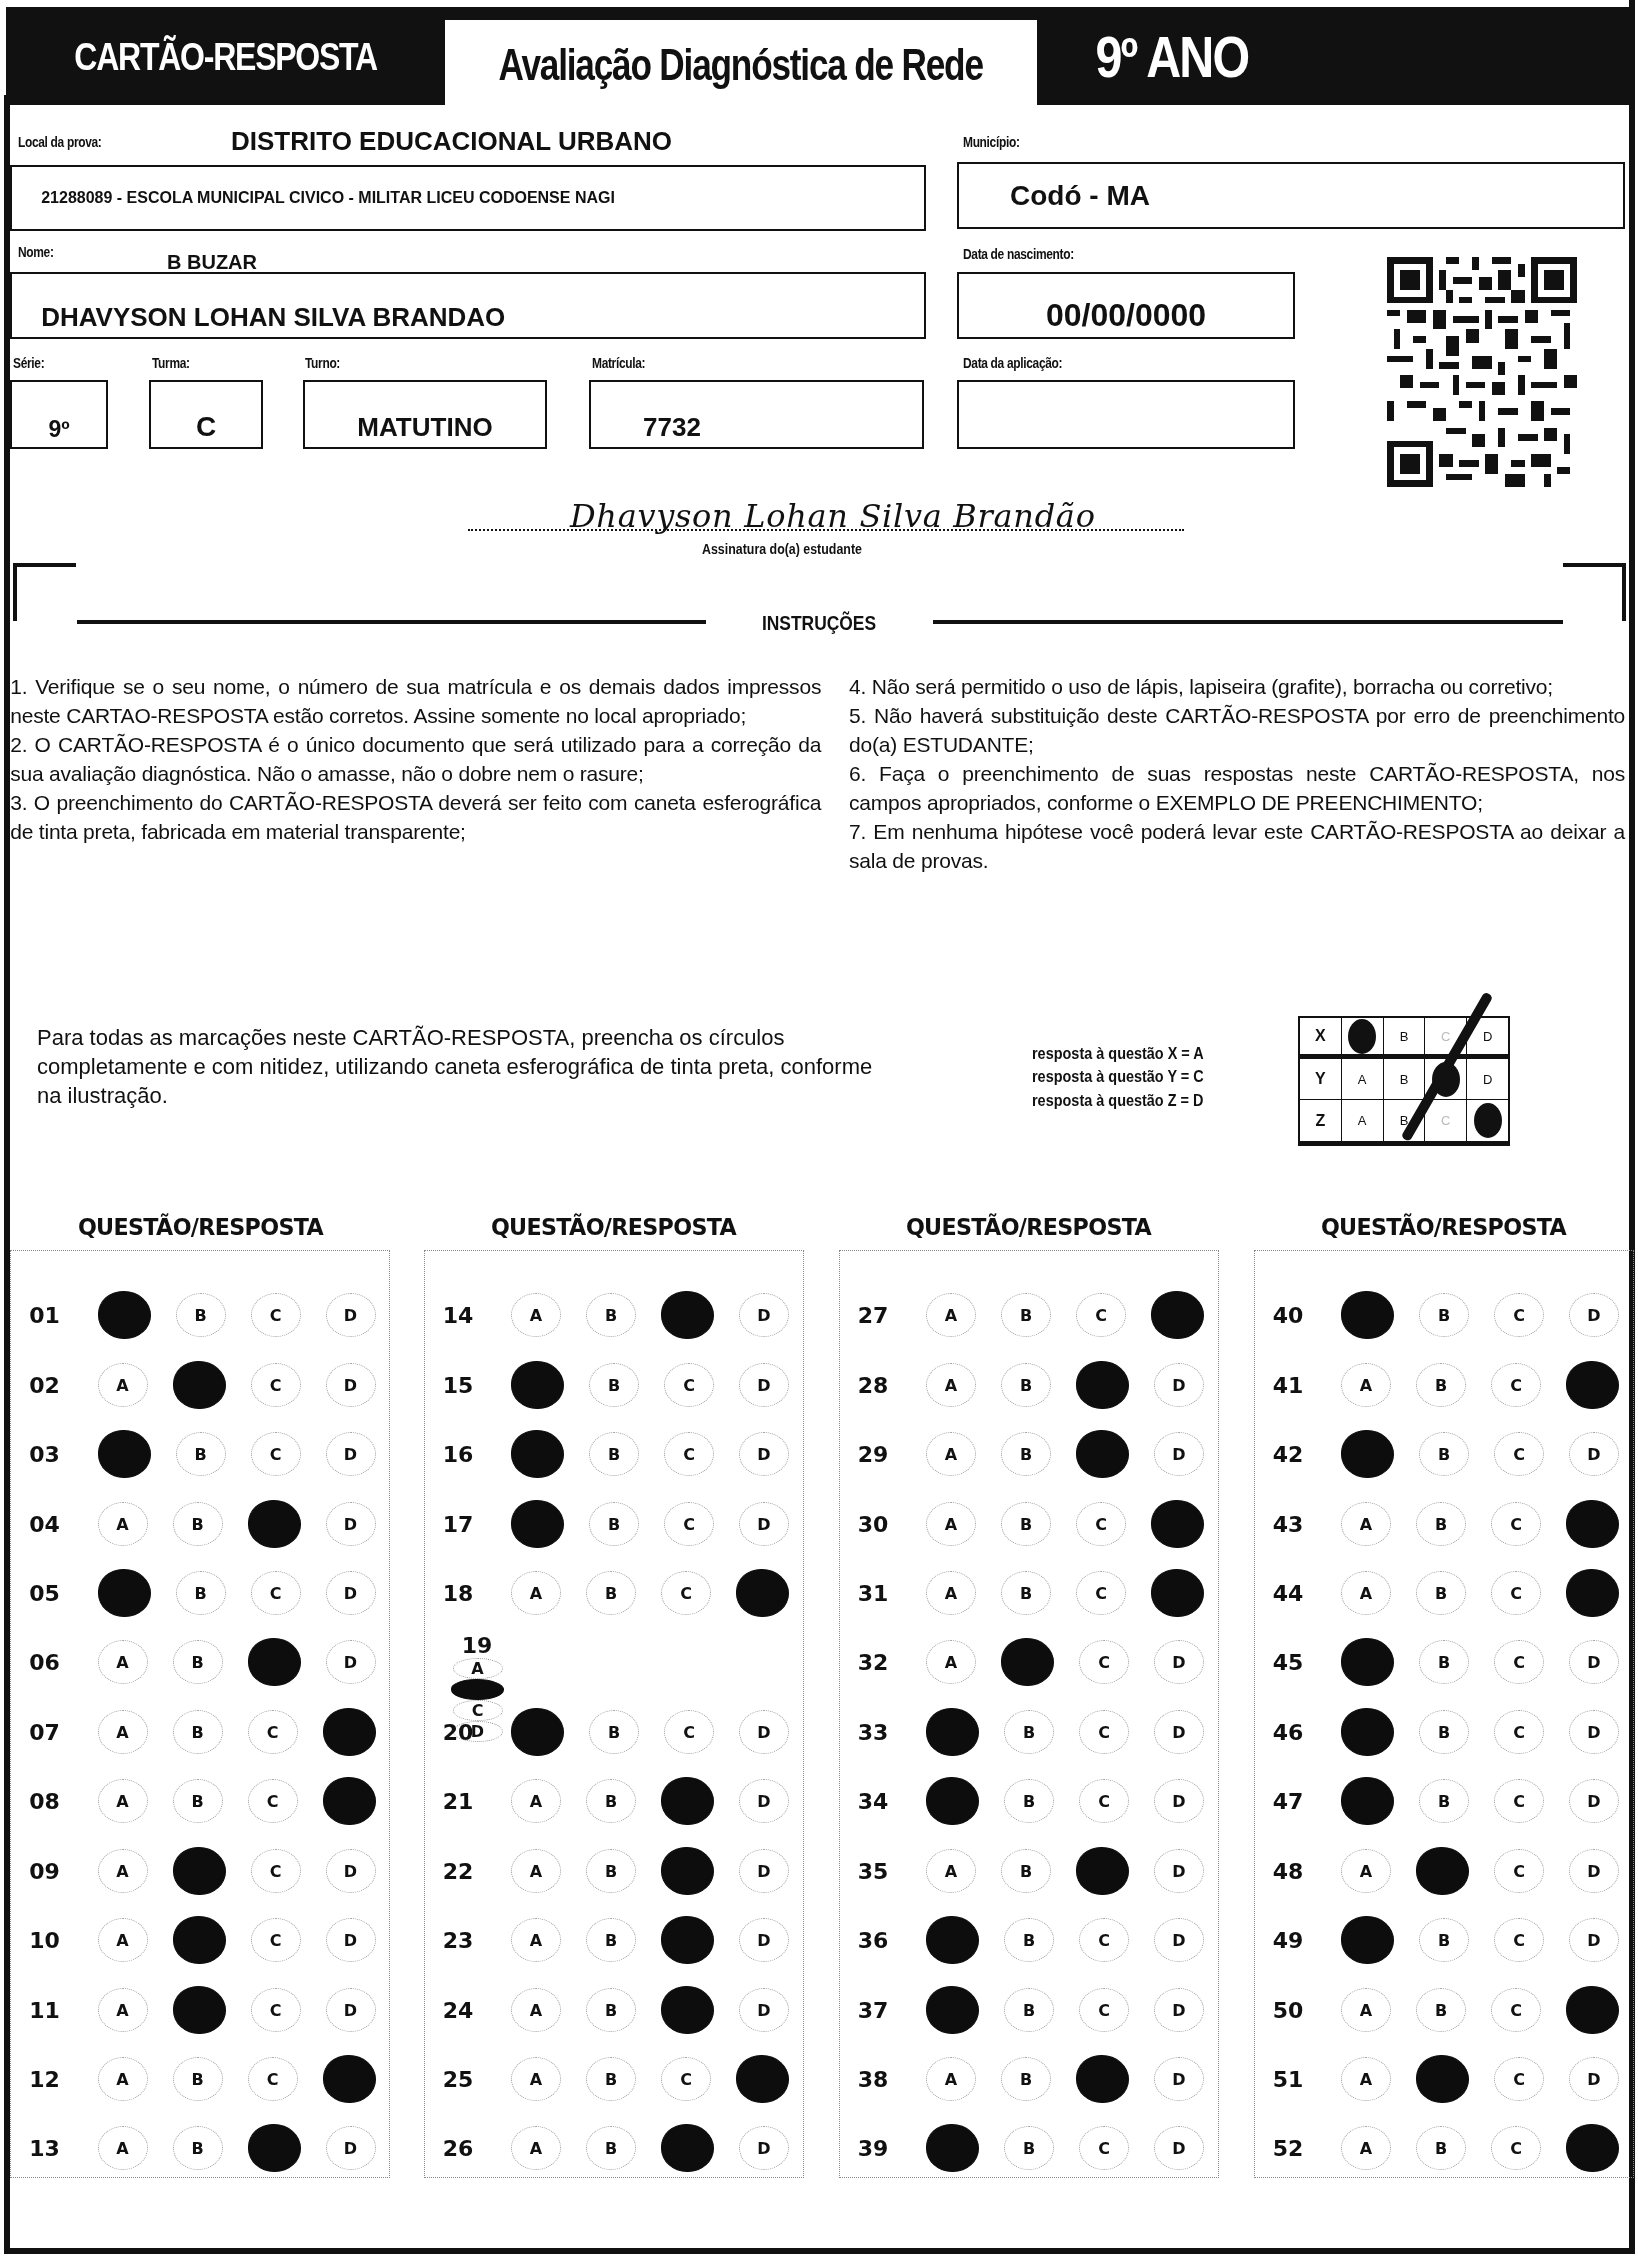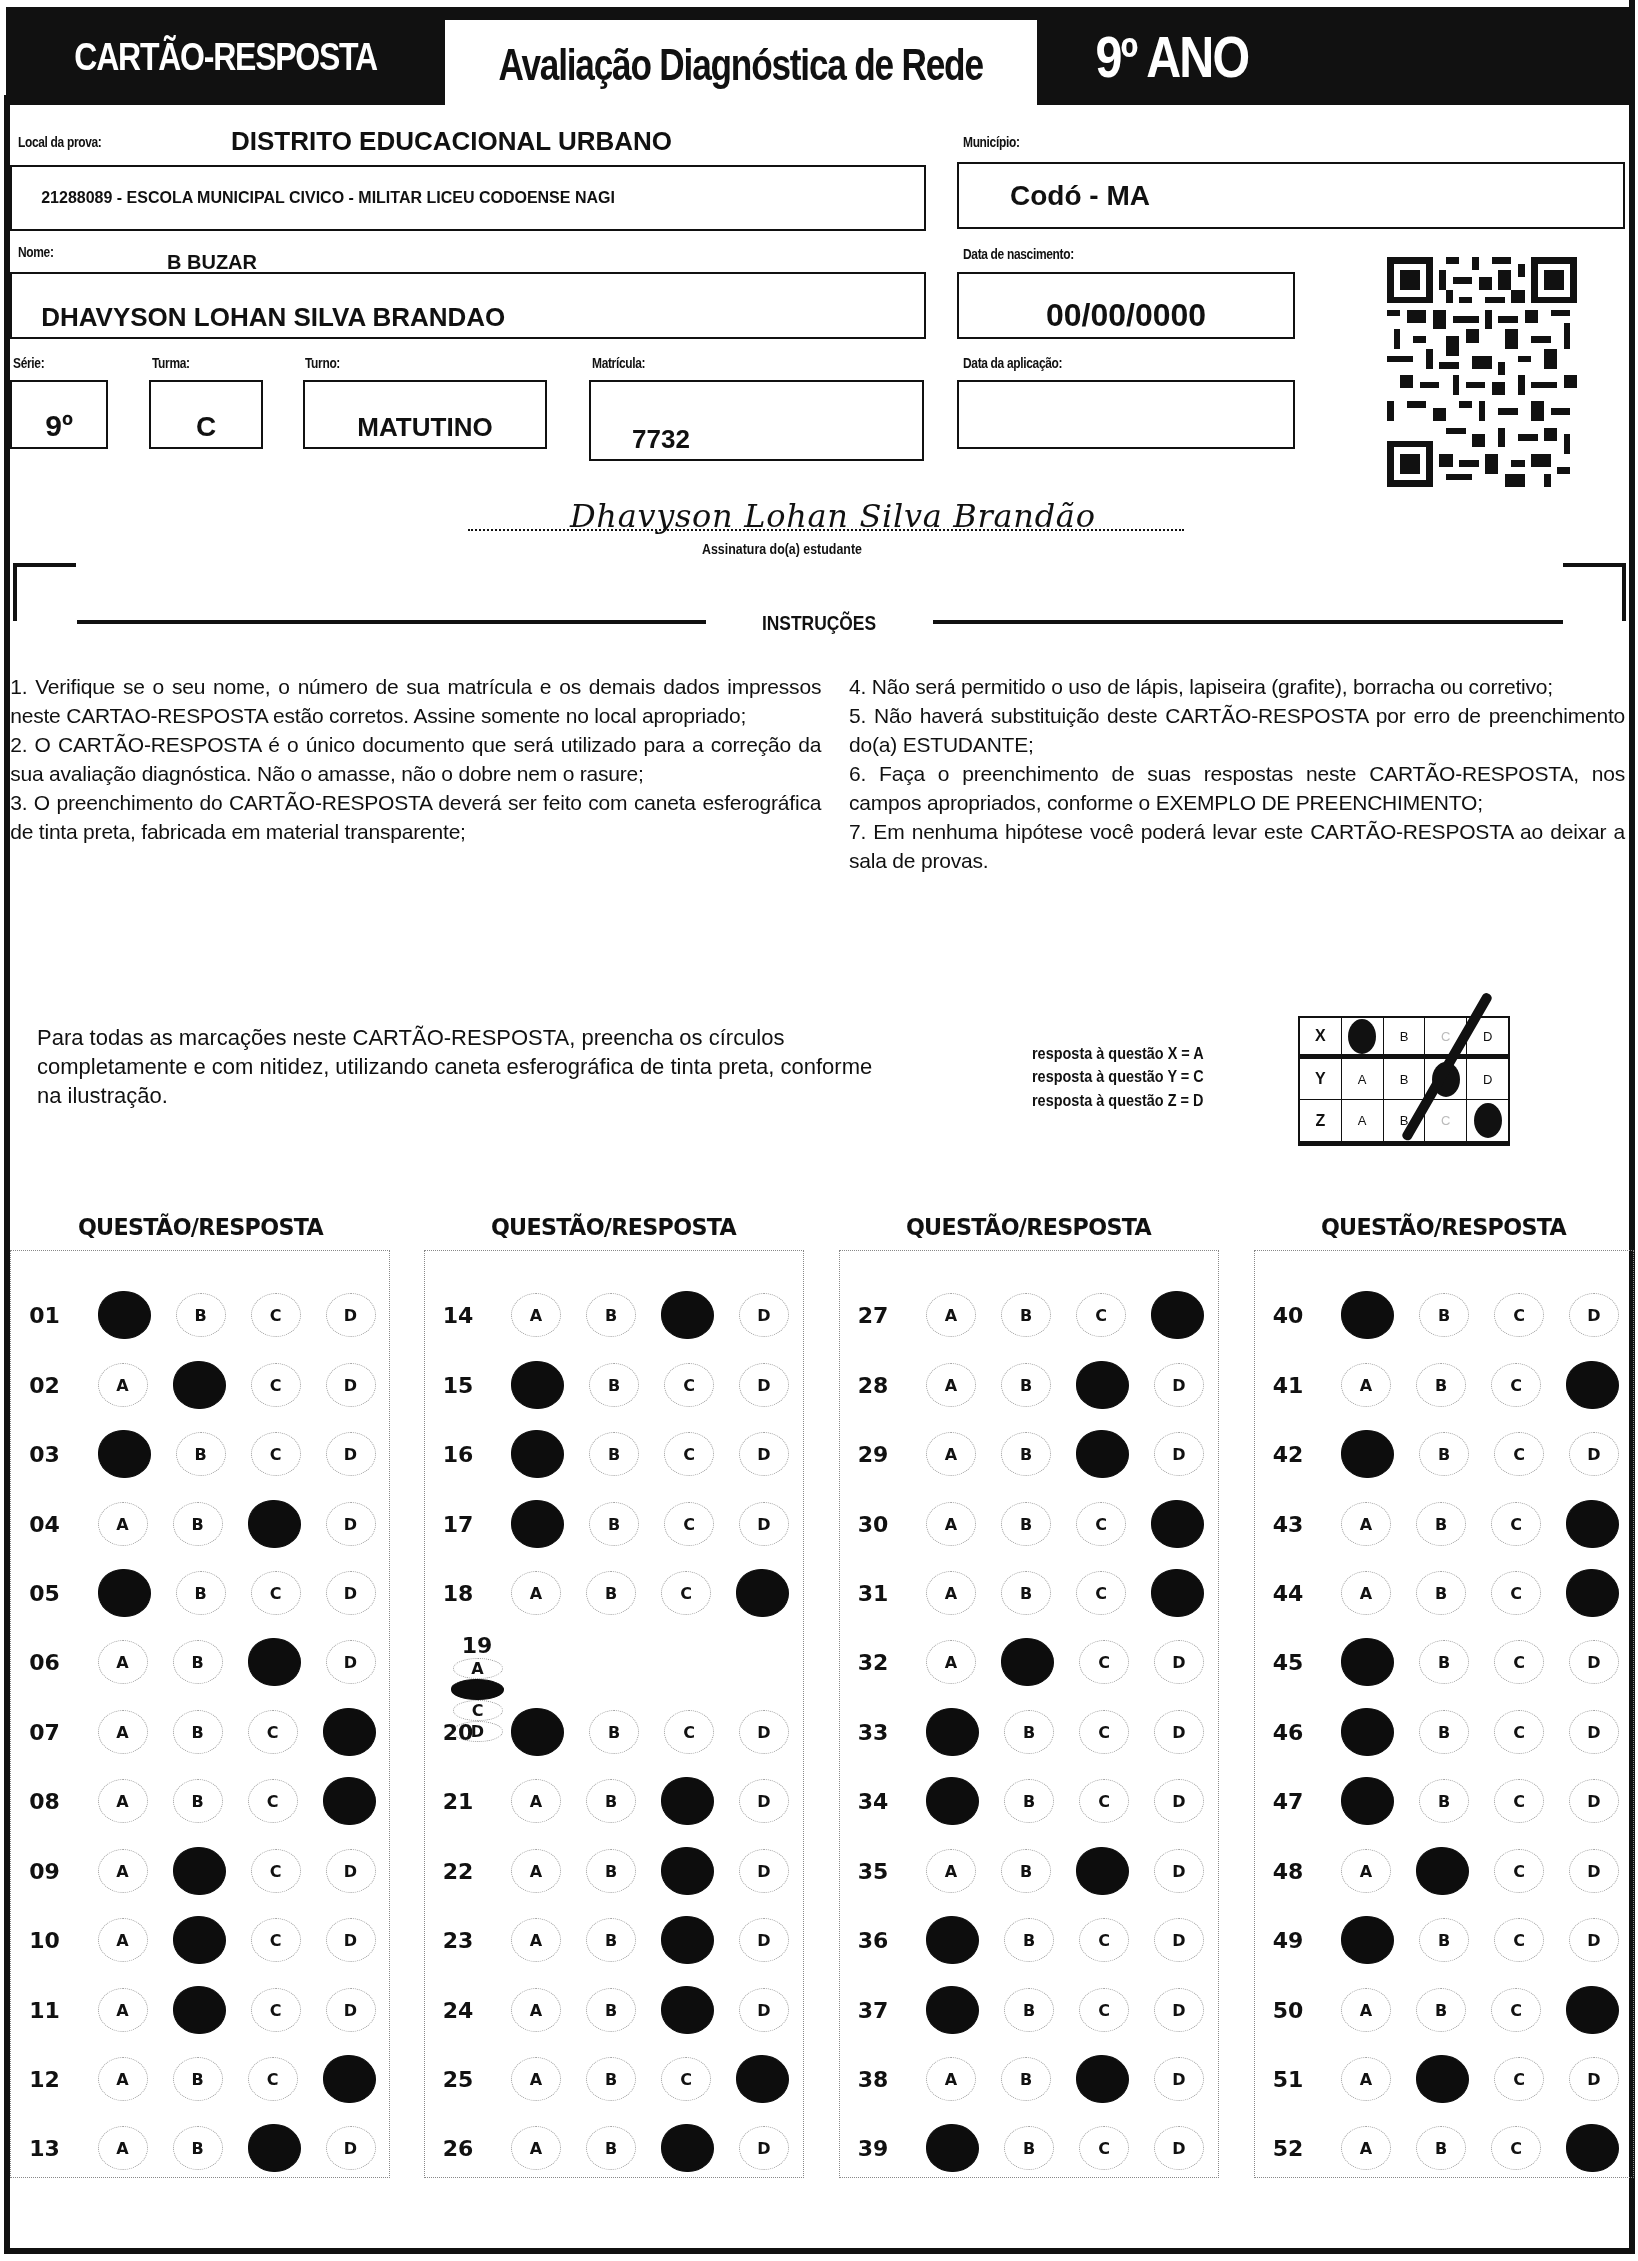--- a/index.html
+++ b/index.html
@@ -112,35 +112,35 @@
     <span class="val" style="font-size:26px;">DHAVYSON LOHAN SILVA BRANDAO</span>
   </div>
 
   <div class="lbl-sm" style="left:963px; top:246px;">Data de nascimento:</div>
   <div class="box center" style="left:957px; top:272px; width:338px; height:67px; align-items:flex-end; padding-bottom:2.9px;">
     <span class="val" style="font-size:32px;">00/00/0000</span>
   </div>
 
   <div class="lbl-sm" style="left:13px; top:355px;">Série:</div>
   <div class="box center" style="left:10.2px; top:380px; width:98px; height:69px; align-items:flex-end; padding-bottom:4.4px;">
-    <span class="val" style="font-size:30px;">9º</span>
+    <span class="val" style="font-size:23px;">9º</span>
   </div>
 
   <div class="lbl-sm" style="left:152px; top:355px;">Turma:</div>
   <div class="box center" style="left:149px; top:380px; width:114px; height:69px; align-items:flex-end; padding-bottom:4.4px;">
     <span class="val" style="font-size:28px;">C</span>
   </div>
 
   <div class="lbl-sm" style="left:305px; top:355px;">Turno:</div>
   <div class="box center" style="left:303px; top:380px; width:244px; height:69px; align-items:flex-end; padding-bottom:4.4px;">
     <span class="val" style="font-size:26px;">MATUTINO</span>
   </div>
 
   <div class="lbl-sm" style="left:592px; top:355px;">Matrícula:</div>
-  <div class="box" style="left:589px; top:380px; width:335px; height:81px; align-items:flex-end; padding-bottom:4.4px; padding-left:41px;">
+  <div class="box" style="left:589px; top:380px; width:335px; height:69px; align-items:flex-end; padding-bottom:4.4px; padding-left:52px;">
     <span class="val" style="font-size:26px;">7732</span>
   </div>
 
   <div class="lbl-sm" style="left:963px; top:355px;">Data da aplicação:</div>
   <div class="box" style="left:957px; top:380px; width:338px; height:69px;">
     <span class="val"></span>
   </div>
 
   <svg class="qr" viewBox="0 0 29 35" shape-rendering="crispEdges">
     <rect x="0" y="0" width="29" height="35" fill="#fff"></rect>

